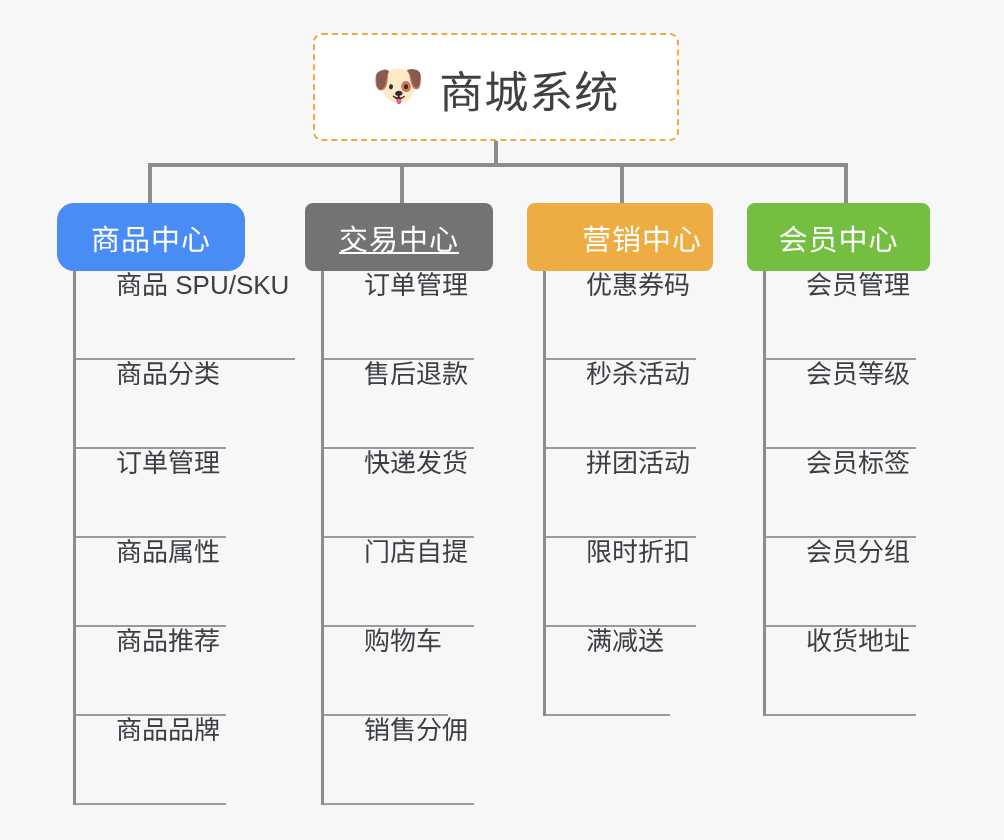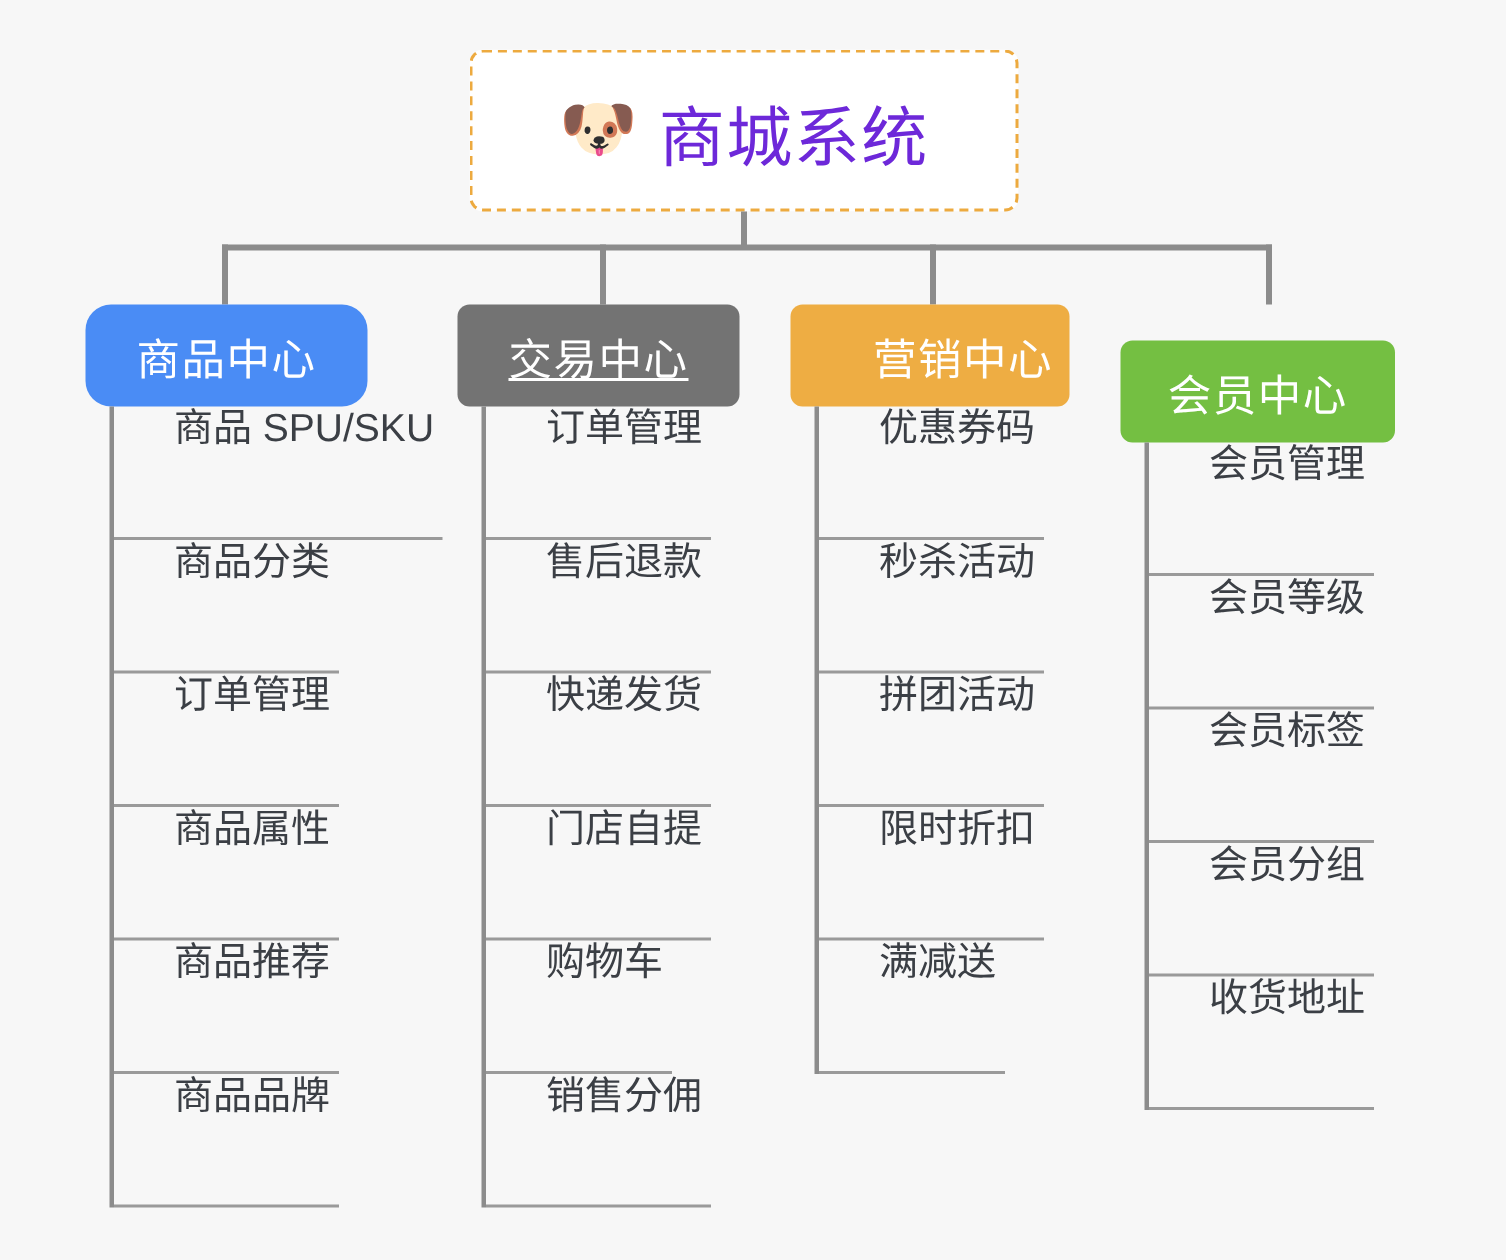--- a/index.html
+++ b/index.html
@@ -121,21 +121,21 @@
     white-space: nowrap;
   }
 </style>
 </head>
 <body style="background-color: rgb(247, 247, 247);">
 
 <div id="mindmap">
 
   <div class="root-node" style="border-color: rgb(237, 170, 63); background-color: rgb(255, 255, 255);">
     <span class="root-emoji">🐶</span>
-    <span class="root-title" style="color: #6d28d9; margin-top: 12px;">商城系统</span>
+    <span class="root-title" style="color: #404040; margin-top: 12px;">商城系统</span>
   </div>
 
   <div class="conn conn-stem" style="background-color: rgb(140, 140, 140);"></div>
   <div class="conn conn-bus" style="background-color: rgb(140, 140, 140);"></div>
   <div class="conn conn-drop d1" style="background-color: rgb(140, 140, 140);"></div>
   <div class="conn conn-drop d2" style="background-color: rgb(140, 140, 140);"></div>
   <div class="conn conn-drop d3" style="background-color: rgb(140, 140, 140);"></div>
   <div class="conn conn-drop d4" style="background-color: rgb(140, 140, 140);"></div>
 
   <div class="branch b1">
@@ -201,21 +201,21 @@
       <div class="leaf-item">
           <span class="leaf-label">限时折扣</span>
         </div>
       <div class="leaf-item">
           <span class="leaf-label">满减送</span>
         </div>
     </div>
   </div>
 
   <div class="branch b4">
-    <div class="branch-header" style="background-color: rgb(116, 191, 66); margin-top: 24px;">会员中心</div>
+    <div class="branch-header" style="background-color: rgb(116, 191, 66);">会员中心</div>
     <div class="leaf-list">
       <div class="leaf-item">
           <span class="leaf-label">会员管理</span>
         </div>
       <div class="leaf-item">
           <span class="leaf-label">会员等级</span>
         </div>
       <div class="leaf-item">
           <span class="leaf-label">会员标签</span>
         </div>

